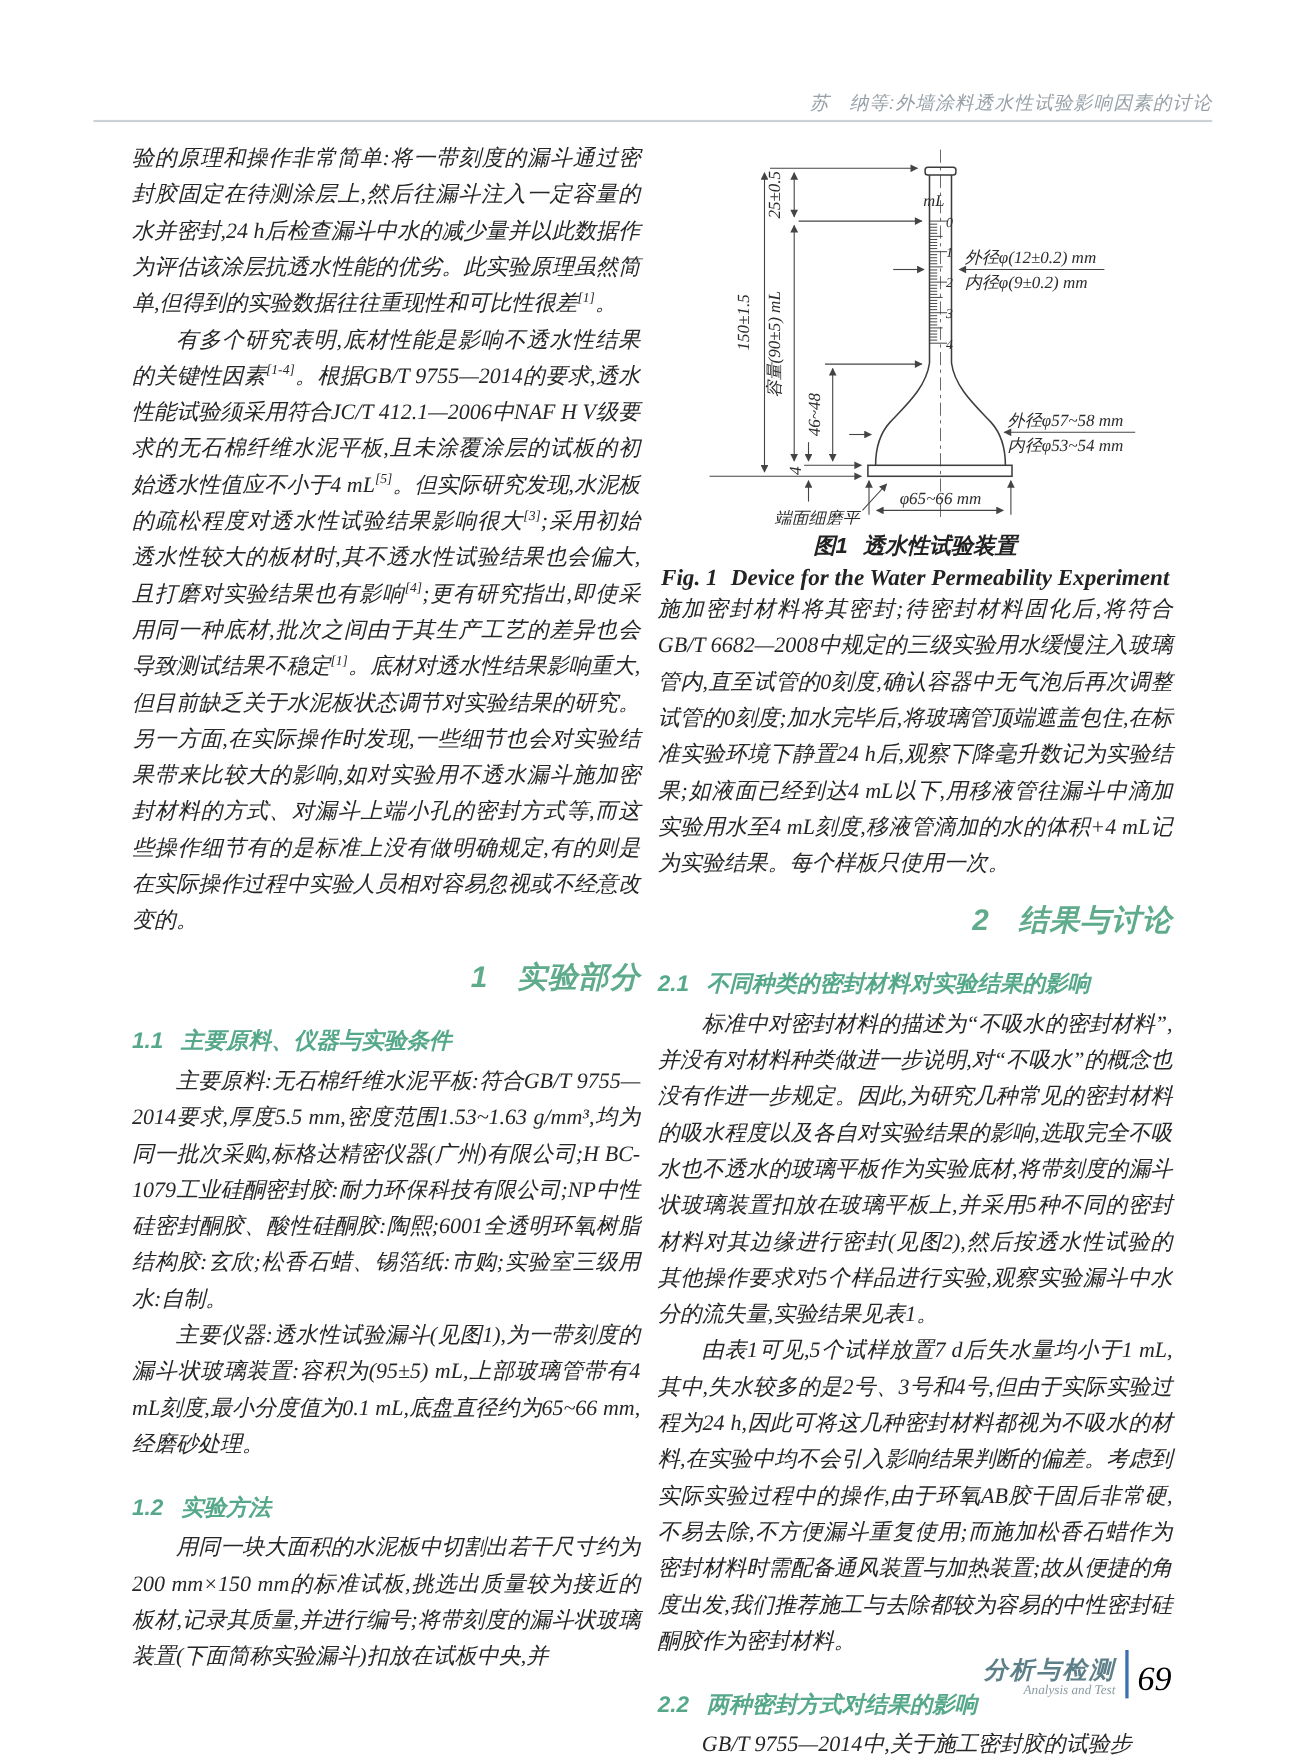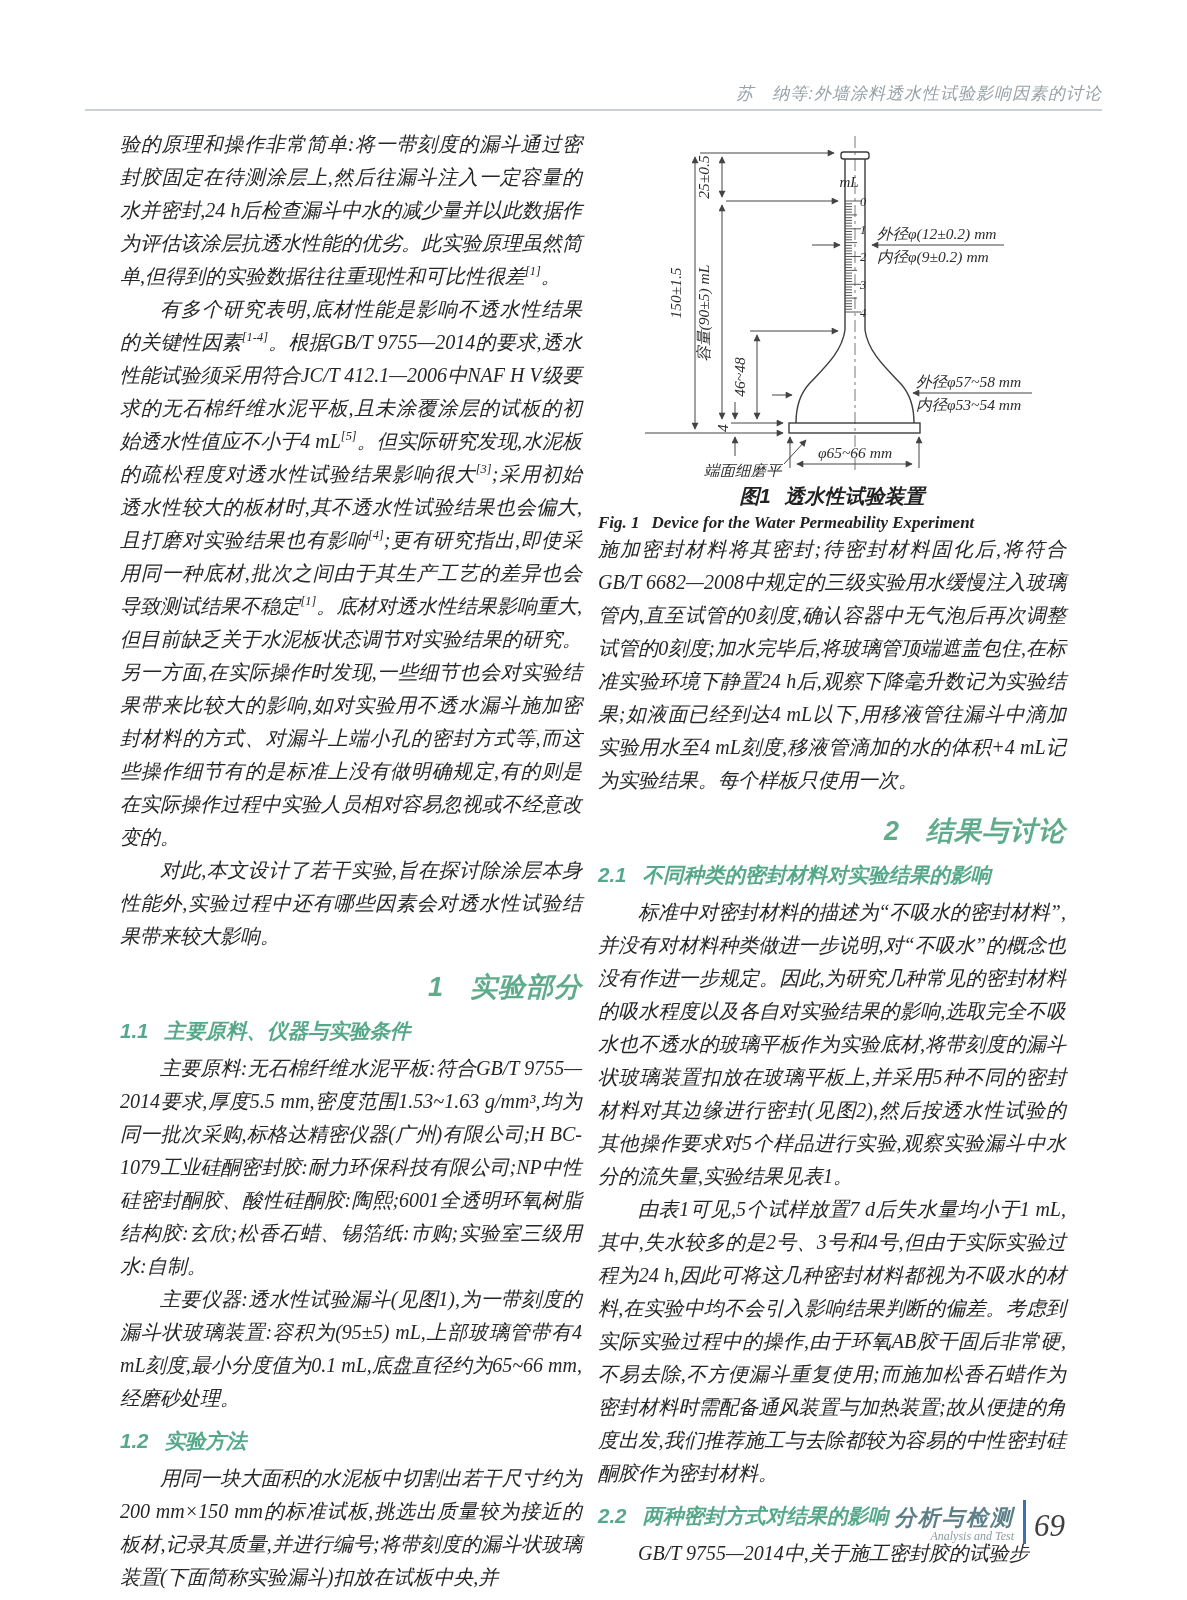--- a/index.html
+++ b/index.html
@@ -16,63 +16,62 @@
 
   p.body{font-family:"Liberation Serif",serif;font-size:20px;line-height:33px;color:#262626;
     text-align:justify;text-justify:inter-ideograph;margin:0;}
   p.indent{text-indent:2em;}
   p.body sup{font-size:0.62em;vertical-align:super;line-height:0;}
 
   h1.sec{font-family:"Liberation Sans",sans-serif;color:#5fab8c;font-size:27px;font-weight:bold;
     margin:16px 0 10px 0;letter-spacing:1px;text-align:right;}
   h1.sec .num{margin-right:26px;}
   h2.subsec{font-family:"Liberation Sans",sans-serif;color:#55a889;font-size:20.5px;font-weight:bold;
-    margin:12px 0 7px 0;}
+    margin:26px 0 7px 0;}
   h2.subsec .num{margin-right:16px;}
 
   
   .fig-wrap{position:relative;width:468px;height:352px;}
   .fig-wrap svg{display:block;}
   .cap-cn{font-family:"Liberation Sans",sans-serif;font-weight:bold;font-size:20px;color:#222;
     text-align:center;margin-top:6px;}
   .cap-cn .cap-label{margin-right:14px;}
-  .cap-en{font-family:"Liberation Serif",serif;font-weight:bold;font-size:17px;color:#222;
-    text-align:left;margin-top:3px;}
+  .cap-en{font-family:"Liberation Serif",serif;font-weight:bold;font-size:21px;color:#222;
+    text-align:center;margin-top:3px;}
   .cap-en .cap-label{margin-right:12px;}
   .after-fig{margin-top:12px;}
 
   
   .dev{stroke:#3d3d3d;stroke-width:1.4;fill:none;}
   .dim{stroke:#444;stroke-width:1;fill:none;}
   .cl{stroke:#555;stroke-width:0.8;stroke-dasharray:12 4 3 4;fill:none;}
   .ticks line{stroke:#444;stroke-width:0.9;}
   text.dimtxt{font-family:"Liberation Serif",serif;font-size:15.5px;fill:#2c2c2c;}
   text.scaletxt{font-family:"Liberation Serif",serif;font-size:12.5px;fill:#2c2c2c;}
   text.mltxt{font-family:"Liberation Serif",serif;font-size:15px;fill:#2c2c2c;}
 
   
   .footer{position:absolute;top:1500px;left:85px;width:980px;display:flex;justify-content:flex-end;align-items:flex-end;}
   .f-txt{text-align:right;line-height:1.15;margin-right:9px;}
   .f-cn{font-family:"Liberation Sans",sans-serif;font-weight:bold;font-size:22px;color:#5d7f88;letter-spacing:2px;}
   .f-en{font-family:"Liberation Serif",serif;font-size:12px;color:#8b9aa0;}
   .f-bar{width:3px;height:44px;background:#3f6fae;margin-right:8px;}
-  .f-num{font-family:"Liberation Serif",serif;font-size:31px;color:#404040;}
+  .f-num{font-family:"Liberation Serif",serif;font-size:31px;color:#000000;}
 </style>
 </head>
 <body>
 
 <div class="page">
 
   <div class="running-header">苏　纳等:外墙涂料透水性试验影响因素的讨论</div>
   <div class="header-rule"></div>
 
   <div class="col-left">
     <p class="body">验的原理和操作非常简单:将一带刻度的漏斗通过密封胶固定在待测涂层上,然后往漏斗注入一定容量的水并密封,24 h后检查漏斗中水的减少量并以此数据作为评估该涂层抗透水性能的优劣。此实验原理虽然简单,但得到的实验数据往往重现性和可比性很差<sup>[1]</sup>。</p>
     <p class="body indent">有多个研究表明,底材性能是影响不透水性结果的关键性因素<sup>[1-4]</sup>。根据GB/T 9755—2014的要求,透水性能试验须采用符合JC/T 412.1—2006中NAF H V级要求的无石棉纤维水泥平板,且未涂覆涂层的试板的初始透水性值应不小于4 mL<sup>[5]</sup>。但实际研究发现,水泥板的疏松程度对透水性试验结果影响很大<sup>[3]</sup>;采用初始透水性较大的板材时,其不透水性试验结果也会偏大,且打磨对实验结果也有影响<sup>[4]</sup>;更有研究指出,即使采用同一种底材,批次之间由于其生产工艺的差异也会导致测试结果不稳定<sup>[1]</sup>。底材对透水性结果影响重大,但目前缺乏关于水泥板状态调节对实验结果的研究。另一方面,在实际操作时发现,一些细节也会对实验结果带来比较大的影响,如对实验用不透水漏斗施加密封材料的方式、对漏斗上端小孔的密封方式等,而这些操作细节有的是标准上没有做明确规定,有的则是在实际操作过程中实验人员相对容易忽视或不经意改变的。</p>
-    <p class="body indent">对此,本文设计了若干实验,旨在探讨除涂层本身性能外,实验过程中还有哪些因素会对透水性试验结果带来较大影响。</p>
 
     <h1 class="sec"><span class="num">1</span><span>实验部分</span></h1>
     <h2 class="subsec"><span class="num">1.1</span><span>主要原料、仪器与实验条件</span></h2>
 
     <p class="body indent">主要原料:无石棉纤维水泥平板:符合GB/T 9755—2014要求,厚度5.5 mm,密度范围1.53~1.63 g/mm³,均为同一批次采购,标格达精密仪器(广州)有限公司;H BC-1079工业硅酮密封胶:耐力环保科技有限公司;NP中性硅密封酮胶、酸性硅酮胶:陶熙;6001全透明环氧树脂结构胶:玄欣;松香石蜡、锡箔纸:市购;实验室三级用水:自制。</p>
     <p class="body indent">主要仪器:透水性试验漏斗(见图1),为一带刻度的漏斗状玻璃装置:容积为(95±5) mL,上部玻璃管带有4 mL刻度,最小分度值为0.1 mL,底盘直径约为65~66 mm,经磨砂处理。</p>
 
     <h2 class="subsec"><span class="num">1.2</span><span>实验方法</span></h2>
     <p class="body indent">用同一块大面积的水泥板中切割出若干尺寸约为200 mm×150 mm的标准试板,挑选出质量较为接近的板材,记录其质量,并进行编号;将带刻度的漏斗状玻璃装置(下面简称实验漏斗)扣放在试板中央,并</p>
   </div>

